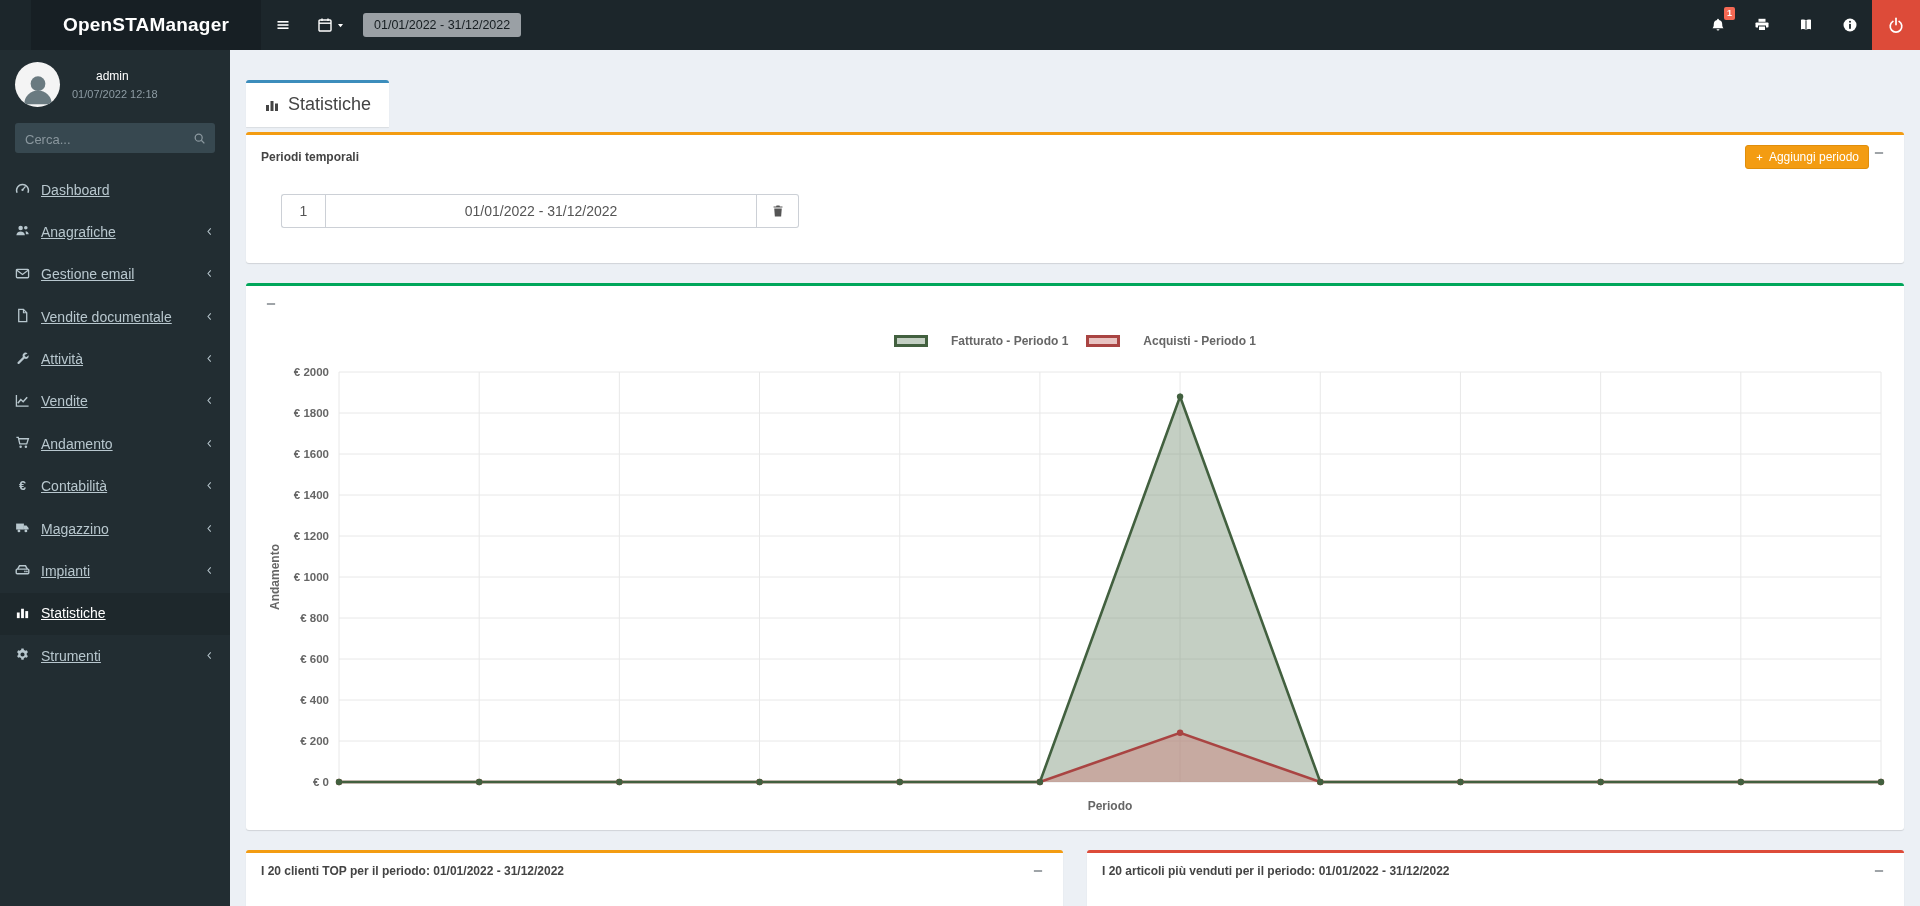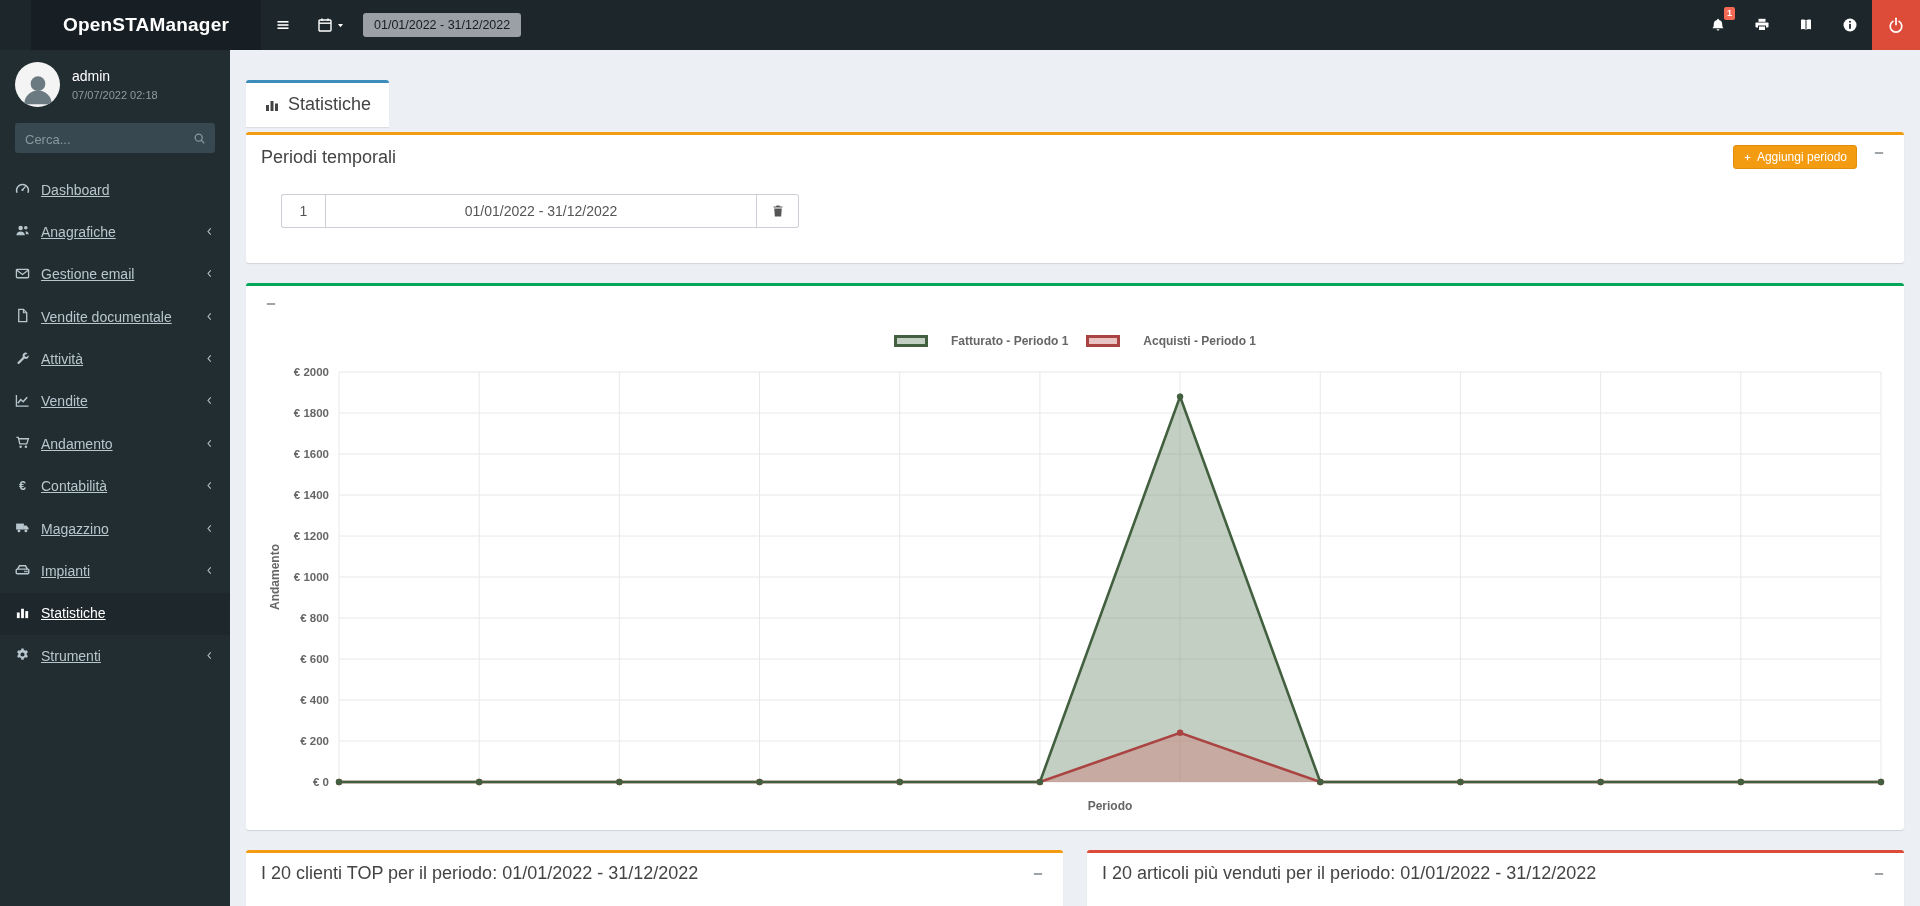--- a/index.html
+++ b/index.html
@@ -21,21 +21,21 @@
   .topbar-actions{display:flex;align-items:stretch;}
   .top-btn.danger{background:#dd4b39;width:48px;}
   .tb-badge{position:absolute;top:7px;right:5px;background:#f56954;color:#fff;font-size:9px;line-height:1;padding:2px 3px;border-radius:2px;font-weight:bold;}
 
   
   .sidebar{position:fixed;top:50px;left:0;width:230px;height:856px;background:#222d32;z-index:15;}
   .user-panel{display:flex;align-items:center;padding:12px 15px 10px;}
   .avatar{width:45px;height:45px;border-radius:50%;background:#f4f4f4;overflow:hidden;display:flex;align-items:flex-start;justify-content:center;flex:none;}
   .avatar [data-icon] svg{width:38px;height:38px;margin-top:7px;}
   .user-info{margin-left:12px;min-width:0;}
-  .user-name{font-size:14px;color:#fff;}
+  .user-name{font-size:12px;color:#fff;margin-left:24px;}
   .user-date{font-size:11px;color:#8d9ba3;margin-top:5px;}
   .search-row{padding:6px 15px 12px;}
   .search-box{display:flex;background:#374850;border-radius:3px;height:30px;overflow:hidden;}
   .search-box input{flex:1;background:transparent;border:0;outline:0;color:#ccc;font-size:13px;padding:16px 10px;min-width:0;font-family:"Liberation Sans",sans-serif;}
   .search-box input::placeholder{color:#8a979e;}
   .search-btn{width:32px;border:0;background:transparent;color:#8a979e;cursor:pointer;display:flex;align-items:center;justify-content:center;}
   .search-btn [data-icon] svg{width:13px;height:13px;}
   .menu{list-style:none;margin-top:4px;}
   .menu-item{display:flex;align-items:center;padding:12px 15px;color:#b8c7ce;font-size:14px;cursor:pointer;line-height:1.1;}
   .menu-item .mi{width:26px;flex:none;justify-content:flex-start;}
@@ -48,22 +48,22 @@
   .content{margin-left:230px;padding:80px 16px 0;}
   .tab-strip{margin-bottom:5px;}
   .tab{display:inline-flex;align-items:center;gap:8px;background:#fff;border-top:3px solid #3c8dbc;border-radius:3px 3px 0 0;padding:11px 18px 12px;font-size:18px;color:#444;cursor:pointer;box-shadow:0 1px 1px rgba(0,0,0,.08);}
   .tab [data-icon] svg{width:16px;height:16px;}
 
   .panel{background:#fff;border-radius:3px;box-shadow:0 1px 1px rgba(0,0,0,.12);margin-bottom:20px;border-top:3px solid transparent;}
   .panel.orange{border-top-color:#f39c12;}
   .panel.green{border-top-color:#00a65a;}
   .panel.red{border-top-color:#dd4b39;}
   .panel-header{display:flex;align-items:center;padding:10px 15px;}
-  .panel-title{font-size:18px;font-weight:normal;color:#444;flex:1;white-space:nowrap;overflow:hidden;}
-  .panel-tools{display:flex;align-items:flex-start;gap:12px;flex:none;}
+  .panel-title{font-size:12px;font-weight:bold;color:#444;flex:1;white-space:nowrap;overflow:hidden;}
+  .panel-tools{display:flex;align-items:flex-start;flex:none;}
   .btn-add{background:#f39c12;border:1px solid #e08e0b;color:#fff;font-size:12px;padding:4px 9px;border-radius:3px;display:inline-flex;align-items:center;gap:5px;cursor:pointer;font-family:"Liberation Sans",sans-serif;}
   .btn-add [data-icon] svg{width:9px;height:9px;}
   .collapse-btn{color:#80878c;cursor:pointer;padding:2px 4px;display:flex;align-items:center;}
   .collapse-btn [data-icon] svg{width:12px;height:12px;}
 
   .periods-body{padding:15px 15px 35px;}
   .period-row{display:flex;margin-left:20px;}
   .num-box{width:44px;height:34px;border:1px solid #ccd0d6;border-right:0;border-radius:3px 0 0 3px;display:flex;align-items:center;justify-content:center;font-size:14px;color:#555;background:#fff;}
   .period-input{width:432px;height:34px;border:1px solid #ccd0d6;text-align:center;font-size:14px;color:#555;outline:none;font-family:"Liberation Sans",sans-serif;background:#fff;}
   .trash-btn{width:42px;height:34px;border:1px solid #ccd0d6;border-left:0;border-radius:0 3px 3px 0;background:#fff;color:#555;cursor:pointer;display:flex;align-items:center;justify-content:center;}
@@ -160,21 +160,21 @@
     <div class="avatar">
       <span data-icon="user-icon">
           <svg viewBox="0 0 16 16" aria-hidden="true">
             <circle cx="8" cy="6.2" r="3.1" fill="#6a7a80"></circle>
             <path d="M2.2 14.8a5.8 5.8 0 0 1 11.6 0z" fill="#6a7a80"></path>
           </svg>
         </span>
     </div>
     <div class="user-info">
       <div class="user-name">admin</div>
-      <div class="user-date">07/07/2022 02:18</div>
+      <div class="user-date">01/07/2022 12:18</div>
     </div>
   </div>
   <div class="search-row">
     <div class="search-box">
       <input placeholder="Cerca..." style="">
       <button class="search-btn">
         <span data-icon="search-icon">
             <svg viewBox="0 0 16 16" aria-hidden="true">
               <circle cx="7" cy="7" r="4.3" fill="none" stroke="currentColor" stroke-width="1.6"></circle>
               <line x1="10.2" y1="10.2" x2="14" y2="14" stroke="currentColor" stroke-width="1.6"></line>

